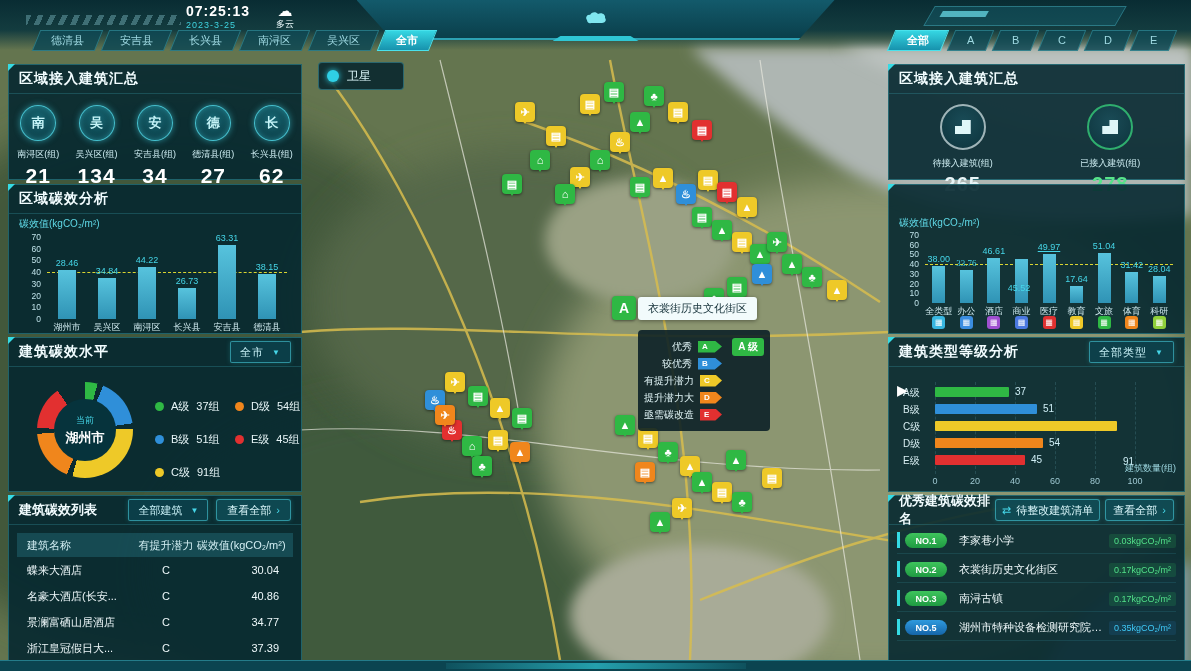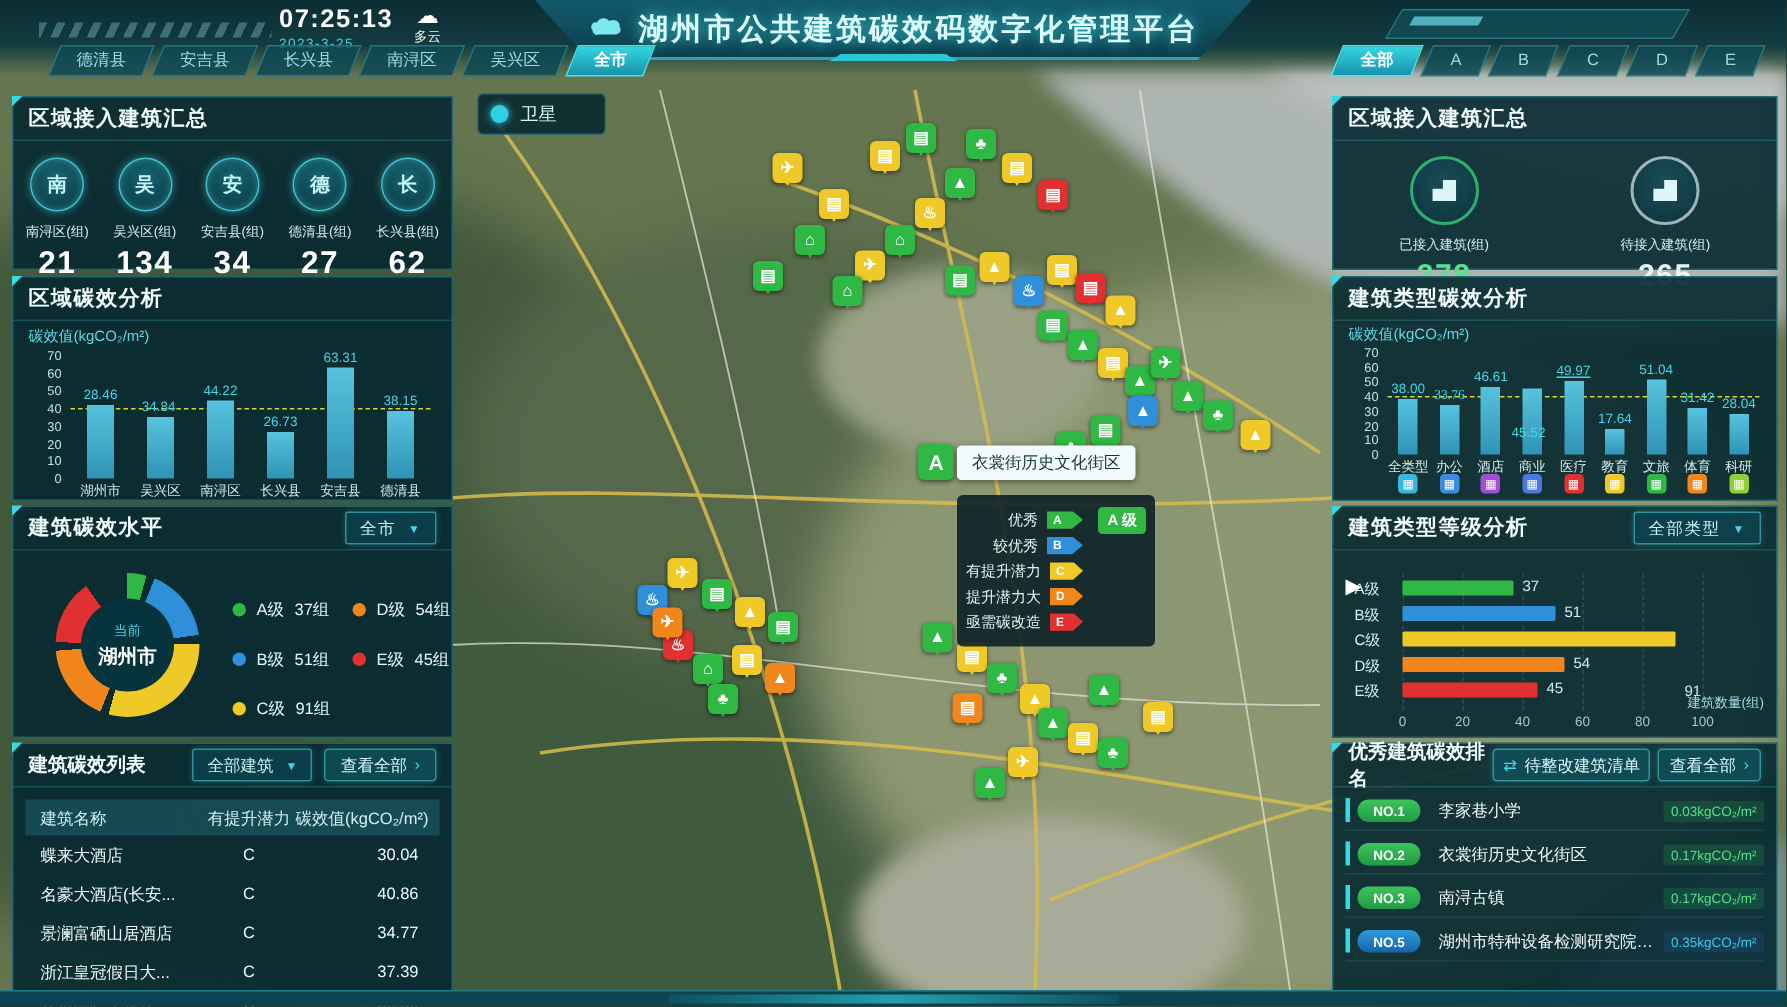--- a/index.html
+++ b/index.html
@@ -41,21 +41,21 @@
 
   
   .topbar{position:absolute;top:0;left:0;right:0;height:50px;z-index:5;
     background:linear-gradient(180deg,rgba(6,42,50,.97) 0%,rgba(8,52,61,.88) 60%,rgba(8,52,61,0) 100%);}
   .hatch{position:absolute;left:26px;top:15px;width:155px;height:10px;
     background:repeating-linear-gradient(115deg,rgba(150,215,225,.35) 0 5px,transparent 5px 11px);}
   .deco-tr{position:absolute;right:70px;top:6px;width:190px;height:18px;
     border:1px solid rgba(90,210,225,.35);transform:skewX(-30deg);background:rgba(20,90,104,.5);}
   .deco-tr i{position:absolute;left:10px;top:4px;width:46px;height:6px;background:rgba(110,225,238,.7);display:block;}
   .clock{position:absolute;left:186px;top:3px;color:#fff;z-index:6;}
-  .clock .t{font-size:17px;font-weight:bold;letter-spacing:1px;}
+  .clock .t{font-size:14px;font-weight:bold;letter-spacing:1px;}
   .clock .d{font-size:9px;color:#3fd4e0;margin-top:1px;letter-spacing:1px;}
   .weather{position:absolute;left:276px;top:4px;text-align:center;color:#eaf8fa;font-size:9px;z-index:6;}
   .weather .ic{font-size:15px;line-height:14px;color:#fff;}
 
   .banner{position:absolute;left:50%;transform:translateX(-50%);top:0;width:478px;height:38px;z-index:6;
     background:linear-gradient(180deg,#135a6b,#0a3f4b);
     clip-path:polygon(0 0,100% 0,calc(100% - 36px) 100%,36px 100%);
     display:flex;align-items:center;justify-content:center;gap:10px;
     border-bottom:2px solid rgba(64,210,228,.6);}
   .banner .txt{font-size:20px;font-weight:bold;color:#dafcff;letter-spacing:2px;
@@ -212,21 +212,20 @@
     <div class="d">2023-3-25</div>
   </div>
   <div class="weather">
     <div class="ic">☁</div>
     <div>多云</div>
   </div>
   <div class="banner">
     <svg width="24" height="16" viewBox="0 0 24 16">
       <path d="M3,9 C1,7 3,3 6,4 C7,1 12,0 14,3 C18,1 22,4 21,7 C23,9 21,12 18,12 L7,12 C5,13 3,11 3,9 Z" fill="#7fe7f0"></path>
     </svg>
-    <span class="txt">湖州市公共建筑碳效码数字化管理平台</span>
   </div>
   <div class="banner-tab"></div>
 
   <div class="tabs left" id="regionTabs">
       <div class="tab"><span>德清县</span></div>
       <div class="tab"><span>安吉县</span></div>
       <div class="tab"><span>长兴县</span></div>
       <div class="tab"><span>南浔区</span></div>
       <div class="tab"><span>吴兴区</span></div>
       <div class="tab active"><span>全市</span></div>
@@ -488,21 +487,21 @@
         <div class="ytick" style="left: 6px; width: 26px; top: 93.8571px;">30</div>
         <div class="ytick" style="left: 6px; width: 26px; top: 82.1429px;">40</div>
         <div class="ytick" style="left: 6px; width: 26px; top: 70.4286px;">50</div>
         <div class="ytick" style="left: 6px; width: 26px; top: 58.7143px;">60</div>
         <div class="ytick" style="left: 6px; width: 26px; top: 47px;">70</div>
         <div class="thr" style="left: 38px; width: 240px; top: 87.1429px;"></div>
         <div class="vbar" style="left: 49px; width: 18px; top: 85.4443px; height: 48.5557px;"></div>
         <div class="vval" style="left: 34px; width: 48px; top: 73.4443px;">28.46</div>
         <div class="xlab" style="left: 38px; width: 40px; top: 136px;">湖州市</div>
         <div class="vbar" style="left: 89px; width: 18px; top: 93.1874px; height: 40.8126px;"></div>
-        <div class="vval" style="left: 60px; width: 48px; top: 81.1874px; text-align: right;">34.84</div>
+        <div class="vval" style="left: 74px; width: 48px; top: 81.1874px;">34.84</div>
         <div class="xlab" style="left: 78px; width: 40px; top: 136px;">吴兴区</div>
         <div class="vbar" style="left: 129px; width: 18px; top: 82.1994px; height: 51.8006px;"></div>
         <div class="vval" style="left: 114px; width: 48px; top: 70.1994px;">44.22</div>
         <div class="xlab" style="left: 118px; width: 40px; top: 136px;">南浔区</div>
         <div class="vbar" style="left: 169px; width: 18px; top: 102.688px; height: 31.3123px;"></div>
         <div class="vval" style="left: 154px; width: 48px; top: 90.6877px;">26.73</div>
         <div class="xlab" style="left: 158px; width: 40px; top: 136px;">长兴县</div>
         <div class="vbar" style="left: 209px; width: 18px; top: 59.8369px; height: 74.1631px;"></div>
         <div class="vval" style="left: 194px; width: 48px; top: 47.8369px;">63.31</div>
         <div class="xlab" style="left: 198px; width: 40px; top: 136px;">安吉县</div>
@@ -598,38 +597,37 @@
           <div class="c1">C</div>
           <div class="c2">36.36</div>
         </div>
       </div>
   </div>
 
   <div class="panel" style="left:888px;top:64px;width:295px;height:114px">
     <div class="phd">区域接入建筑汇总</div>
     <div class="stat3" id="rightStats">
         <div class="s3">
+          <div class="ring" style="border-color: rgb(159, 180, 184);">
+            <div class="bld"></div>
+          </div>
+          <div class="lb">待接入建筑(组)</div>
+          <div class="vl" style="color: rgb(232, 244, 246);">265</div>
+        </div>
+        <div class="s3">
           <div class="ring" style="border-color: rgb(47, 174, 110);">
             <div class="bld"></div>
           </div>
           <div class="lb">已接入建筑(组)</div>
           <div class="vl" style="color: rgb(87, 227, 137);">278</div>
         </div>
-        <div class="s3">
-          <div class="ring" style="border-color: rgb(159, 180, 184);">
-            <div class="bld"></div>
-          </div>
-          <div class="lb">待接入建筑(组)</div>
-          <div class="vl" style="color: rgb(232, 244, 246);">265</div>
-        </div>
       </div>
   </div>
 
   <div class="panel" style="left:888px;top:184px;width:295px;height:148px">
-    <div class="phd">建筑类型碳效分析</div>
     <div class="chart" id="typeChart">
         <div class="unit" style="top: 31px;">碳效值(kgCO₂/m²)</div>
         <div class="ytick" style="left: 6px; width: 24px; top: 113px;">0</div>
         <div class="ytick" style="left: 6px; width: 24px; top: 103.286px;">10</div>
         <div class="ytick" style="left: 6px; width: 24px; top: 93.5714px;">20</div>
         <div class="ytick" style="left: 6px; width: 24px; top: 83.8571px;">30</div>
         <div class="ytick" style="left: 6px; width: 24px; top: 74.1429px;">40</div>
         <div class="ytick" style="left: 6px; width: 24px; top: 64.4286px;">50</div>
         <div class="ytick" style="left: 6px; width: 24px; top: 54.7143px;">60</div>
         <div class="ytick" style="left: 6px; width: 24px; top: 45px;">70</div>

